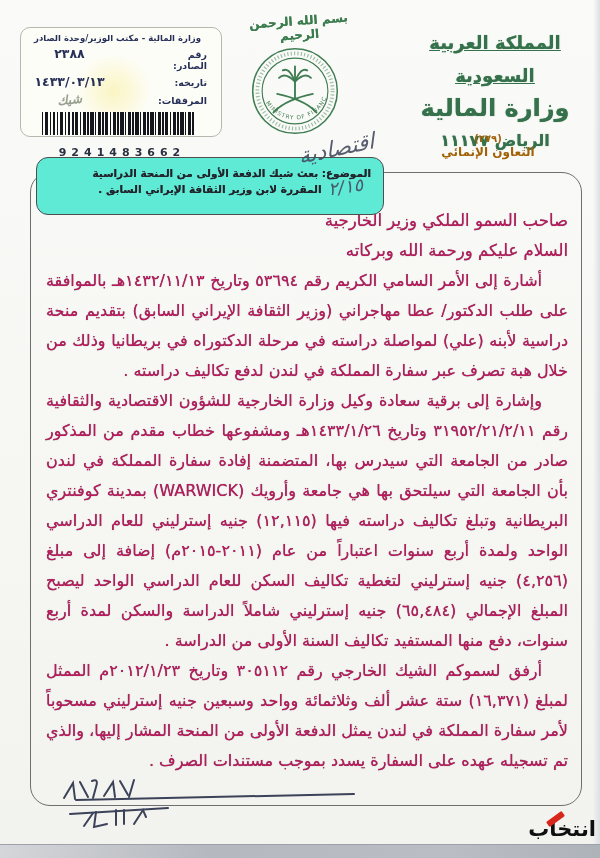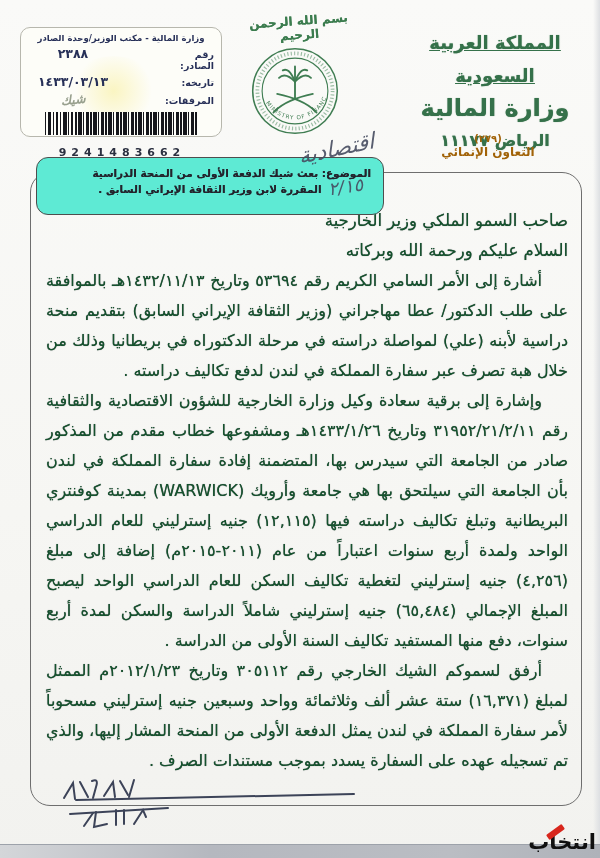--- a/index.html
+++ b/index.html
@@ -8,21 +8,21 @@
     background:linear-gradient(180deg,#fafaf8 0%,#f6f6f3 60%,#f2f2ef 100%);
     font-family:"DejaVu Sans",sans-serif;
   }
   
   .scan-bottom{position:absolute;left:0;right:0;bottom:0;height:13px;
     background:linear-gradient(90deg,#d4d6d9 0%,#b5b8bf 35%,#babdc3 75%,#aeb2b9 100%);border-top:1px solid #9da2aa;}
   .scan-right{position:absolute;top:0;right:0;bottom:13px;width:7px;
     background:linear-gradient(to left,#dddfe2,rgba(230,230,233,0));}
   
   .sticker{position:absolute;left:20px;top:27px;width:202px;height:110px;
-    background:#fdfdf8;border:1.5px solid #b7b7ad;border-radius:10px;padding:5px 7px 4px 7px;box-sizing:border-box;
+    background:#fdfdf8;border:1.5px solid #b7b7ad;border-radius:10px;padding:5px 14px 4px 7px;box-sizing:border-box;
     direction:rtl;color:#273058;}
   .sticker .blob{position:absolute;left:45px;top:28px;width:95px;height:70px;border-radius:50%;
     background:radial-gradient(circle,rgba(248,238,150,.55),rgba(248,238,150,0) 65%);}
   .sticker .office{font-size:8.5px;font-weight:bold;text-align:center;white-space:nowrap;letter-spacing:0;}
   .srow{display:flex;align-items:baseline;font-size:9.5px;font-weight:bold;margin-top:3px;position:relative;}
   .srow .lbl{width:56px;flex:none;margin-left:40px;}
   .srow .val{flex:1;text-align:center;font-size:12.5px;font-weight:bold;letter-spacing:2px;}
   .hw-sheek{font-size:13px;font-weight:normal;color:#98a08e;transform:rotate(-6deg);letter-spacing:1px;font-style:italic;}
   .barcode{width:152px;height:23px;margin:5px auto 0 auto;position:relative;z-index:2;
     background:repeating-linear-gradient(90deg,
@@ -55,28 +55,28 @@
   .subject{position:absolute;left:36px;top:157px;width:348px;height:58px;box-sizing:border-box;
     background:#5eead4;border:1.5px solid #4e4e4e;border-radius:12px;padding:7px 12px 0 12px;
     direction:rtl;color:#23232c;font-weight:bold;font-size:10.5px;z-index:3;line-height:16px;
     text-shadow:0 0 .4px rgba(35,35,44,.8);}
   .subject .line2{text-align:center;}
   
   .frame{position:absolute;left:30px;top:172px;width:552px;height:634px;
     border:1.6px solid #6e6e6e;border-radius:20px;box-sizing:border-box;z-index:1;}
   
   .body-text{position:absolute;left:46px;top:206px;width:522px;direction:rtl;z-index:2;
-    color:#14532d;font-size:16px;line-height:30px;
+    color:#be185d;font-size:16px;line-height:30px;
     text-shadow:0 0 .7px rgba(47,48,56,.85);}
   .body-text .salut{font-size:16.5px;}
   .body-text p{margin:0;text-align:justify;text-indent:26px;}
   
   .scribble{position:absolute;left:46px;top:768px;width:340px;height:80px;z-index:4;}
   
-  .watermark{position:absolute;right:4px;bottom:4px;z-index:7;direction:rtl;margin-left:24px;}
+  .watermark{position:absolute;right:4px;bottom:17px;z-index:7;direction:rtl;margin-left:24px;}
   .watermark .txt{font-size:21px;font-weight:bold;color:#101010;letter-spacing:0;}
   .watermark .red{position:absolute;left:18px;top:-1px;width:19px;height:6px;background:#d8261c;
     transform:rotate(-36deg);border-radius:1px;}
 </style>
 </head>
 <body>
 
 <div class="sticker">
   <div class="blob"></div>
   <div class="office">وزارة المالية - مكتب الوزير/وحدة الصادر</div>

